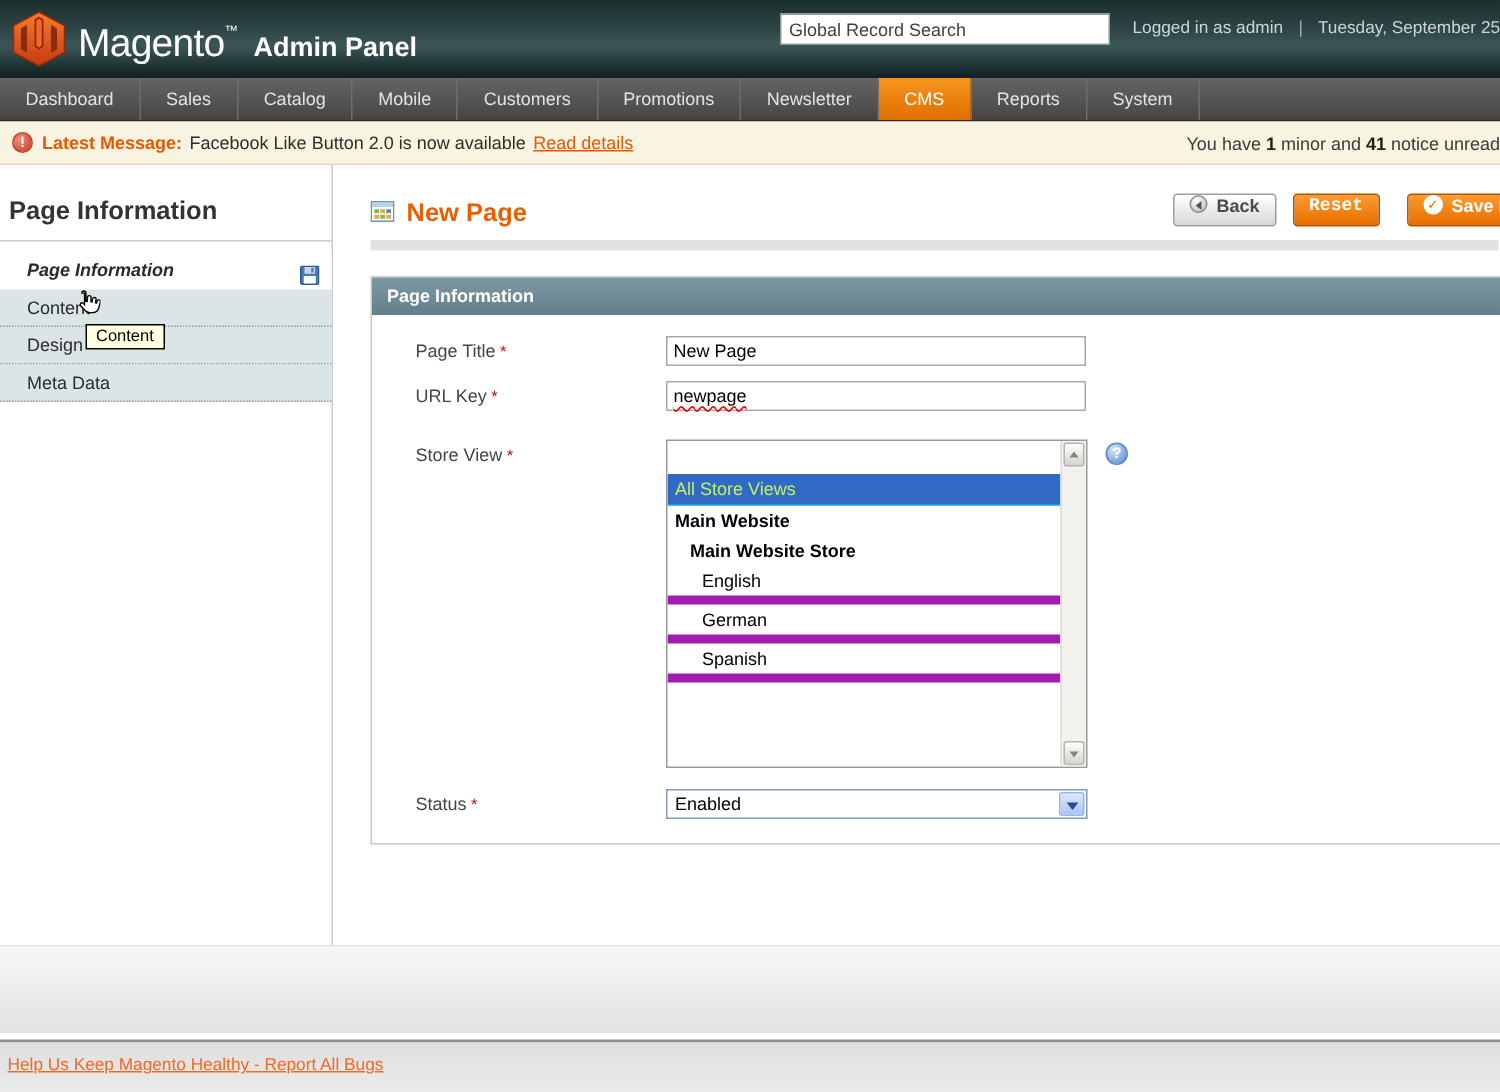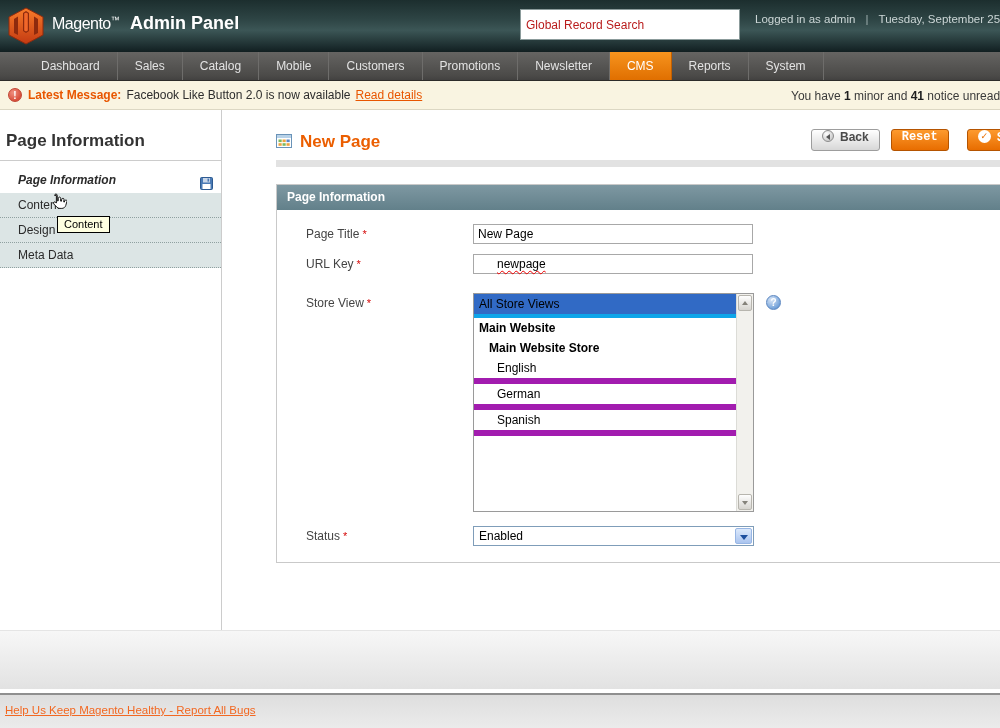--- a/index.html
+++ b/index.html
@@ -3,43 +3,43 @@
 <meta charset="utf-8">
 <style>
   * { margin:0; padding:0; box-sizing:border-box; }
   html,body { width:1000px; height:728px; overflow:hidden; }
   body { font-family:"Liberation Sans","DejaVu Sans",sans-serif; font-size:12px; color:#333; background:#fff; position:relative; }
 
   
   .header { height:52px; background:linear-gradient(180deg,#1c2e2e 0%,#2e4545 38%,#3c5656 58%,#111f21 100%); position:relative; }
   .logo { position:absolute; left:8px; top:7px; }
   .brand { position:absolute; left:52px; top:13px; color:#fff; white-space:nowrap; }
-  .brand .name { font-size:16px; letter-spacing:-0.5px; }
+  .brand .name { font-size:26px; letter-spacing:-0.5px; }
   .brand .tm { font-size:9px; vertical-align:top; position:relative; top:2px; }
   .brand .panel { font-size:18px; font-weight:bold; margin-left:7px; }
-  .search-box { position:absolute; left:520px; top:9px; width:220px; height:31px; border:1px solid #8b9b9b; background:#fff; font-size:12px; padding:1px 5px; font-family:inherit; color:#b91c1c; }
+  .search-box { position:absolute; left:520px; top:9px; width:220px; height:21px; border:1px solid #8b9b9b; background:#fff; font-size:12px; padding:1px 5px; font-family:inherit; color:#404040; }
   .login-info { position:absolute; left:755px; top:13px; color:#ccd6d6; font-size:11.5px; white-space:nowrap; }
   .login-info .sep { margin:0 7px; color:#9fb0b0; }
 
   
-  .nav { height:29px; background:linear-gradient(180deg,#656462,#4b4a48 85%,#424140); display:flex; border-bottom:1px solid #2d2c2a;padding-left:24px; }
+  .nav { height:29px; background:linear-gradient(180deg,#656462,#4b4a48 85%,#424140); display:flex; border-bottom:1px solid #2d2c2a; }
   .nav-item { padding:0 17px; line-height:28px; color:#e3e3e3; font-size:12px; cursor:pointer; border-right:1px solid #6e6d6b; }
   .nav-item.active { background:linear-gradient(180deg,#f7941e,#e06f00); color:#fff; font-weight:normal; border-right:1px solid #c35f00; }
 
   
   .notice { height:29px; background:#f9f4e1; border-bottom:1px solid #dcd7c3; display:flex; align-items:center; padding:0 8px; position:relative; overflow:hidden; }
   .notice-icon { width:14px; height:14px; border-radius:50%; background:radial-gradient(circle at 35% 30%,#ef8f80,#d9503c 70%); border:1px solid #c04534; color:#fff; font-size:10px; font-weight:bold; text-align:center; line-height:13px; margin-right:6px; flex:none; }
   .notice-label { color:#e85600; font-weight:bold; margin-right:5px; white-space:nowrap; }
   .notice-msg { color:#2d2d2d; white-space:nowrap; }
   .notice-link { color:#e85600; text-decoration:underline; margin-left:5px; white-space:nowrap; cursor:pointer; }
   .notice-summary { position:absolute; left:791px; top:8px; white-space:nowrap; color:#3a3a3a; }
   .notice-summary b { color:#1f1f1f; }
 
   
-  .content { height:520px; display:flex; background:#fff;gap:29px; }
+  .content { height:520px; display:flex; background:#fff; }
   .sidebar { width:222px; border-right:1px solid #ccc; padding-top:21px; flex:none; }
   .side-head { font-size:17px; font-weight:bold; color:#333; padding:0 0 9px 6px; border-bottom:1px solid #ccc; }
   .side-tabs { margin-top:7px; }
   .tab { height:25px; line-height:25px; padding-left:18px; font-size:12px; color:#2b2b2b; position:relative; cursor:pointer; }
   .tab.active { font-style:italic; font-weight:bold; background:#fff; }
   .tab.gray { background:#dce5e5; border-bottom:1px dotted #8fa0a0; }
   .floppy { position:absolute; right:8px; top:6px; }
 
   .main { flex:1; padding:20px 0 0 25px; position:relative; }
   .title-row { display:flex; align-items:center; height:24px; }
@@ -59,29 +59,29 @@
   
   .form-box { margin-top:17px; width:770px; border:1px solid #c9c9c9; background:#fff; }
   .form-box-header { height:25px; line-height:25px; background:linear-gradient(#7e98a2,#62808a); color:#fff; font-weight:bold; font-size:12px; padding-left:10px; }
   .form-content { padding:14px 0 16px; }
   .frow { display:flex; margin-bottom:10px; }
   .flabel { width:196px; padding-left:29px; font-size:12px; color:#444; padding-top:3px; flex:none; }
   .req { color:#d40707; margin-left:3px; font-size:11px; }
   .fcontrol { position:relative; }
   .text-input { width:280px; height:20px; border:1px solid #a8a8a8; font-size:12px; padding:2px 4px; font-family:inherit; background:#fff; color:#000; }
   .fake-input { display:flex; align-items:center; }
-  .squiggle { text-decoration:underline; text-decoration-style:wavy; text-decoration-color:#e00; text-decoration-thickness:1px; text-underline-offset:2px;margin-left:19px; }
+  .squiggle { text-decoration:underline; text-decoration-style:wavy; text-decoration-color:#e00; text-decoration-thickness:1px; text-underline-offset:2px; }
   .note { margin-top:5px; font-size:11px; color:#5f6b75; display:flex; align-items:center; }
   .note-tri { width:0; height:0; border-left:3px solid transparent; border-right:3px solid transparent; border-bottom:5px solid #9ab0c8; margin-right:5px; }
 
   .ms-wrap { margin-bottom:14px; }
   .multiselect { width:281px; height:219px; border:1px solid #9a9a9a; background:#fff; position:relative; font-size:12px; overflow:hidden; }
   .ms-list { margin-right:17px; }
   .opt { padding:3px 4px 3px 5px; color:#000; cursor:pointer; }
-  .opt.selected { background:#316ac5; color:#000000; border-bottom:4px solid #0ea5e9; }
+  .opt.selected { background:#316ac5; color:#bef264; border-bottom:1px solid #0ea5e9;margin-top:22px; }
   .opt.group { font-weight:bold; }
   .opt.ind1 { padding-left:15px; }
   .opt.ind2 { padding-left:23px; border-bottom:6px solid #a21caf; }
   .scrollbar { position:absolute; right:0; top:0; width:17px; height:100%; background:#f2f1ed; border-left:1px solid #dcdcd7; cursor:pointer; }
   .sc-btn { position:absolute; left:1px; width:14px; height:16px; background:linear-gradient(#fefefe,#d6d4cf); border:1px solid #b7b5ae; border-radius:2px; }
   .sc-up { top:1px; } .sc-down { bottom:1px; }
   .tri-up { position:absolute; left:3px; top:5px; width:0; height:0; border-left:3px solid transparent; border-right:3px solid transparent; border-bottom:4px solid #84827a; }
   .tri-down { position:absolute; left:3px; top:6px; width:0; height:0; border-left:3px solid transparent; border-right:3px solid transparent; border-top:4px solid #84827a; }
   .help-icon { position:absolute; left:293px; top:2px; width:15px; height:15px; border-radius:50%; background:radial-gradient(circle at 35% 30%,#d9e6f7,#6f9fd8 75%,#4a7fc0); border:1px solid #5b86c0; color:#fff; font-size:10px; font-weight:bold; text-align:center; line-height:14px; cursor:pointer; }
 

